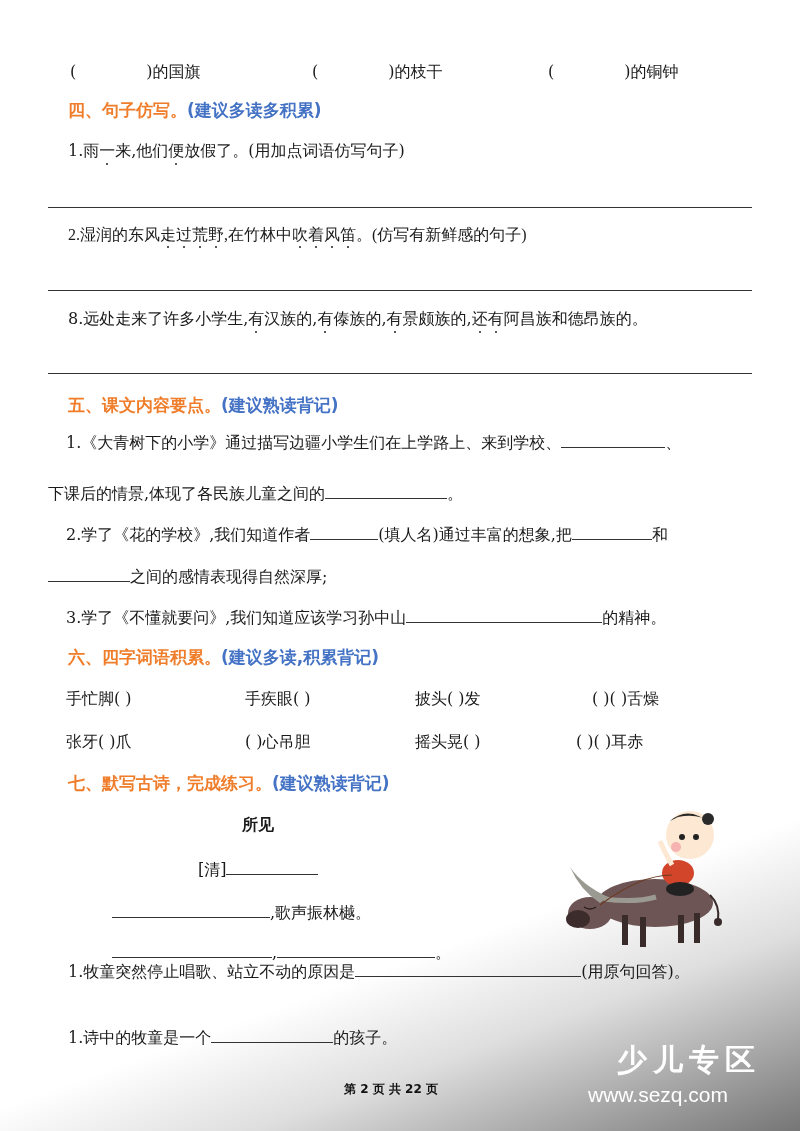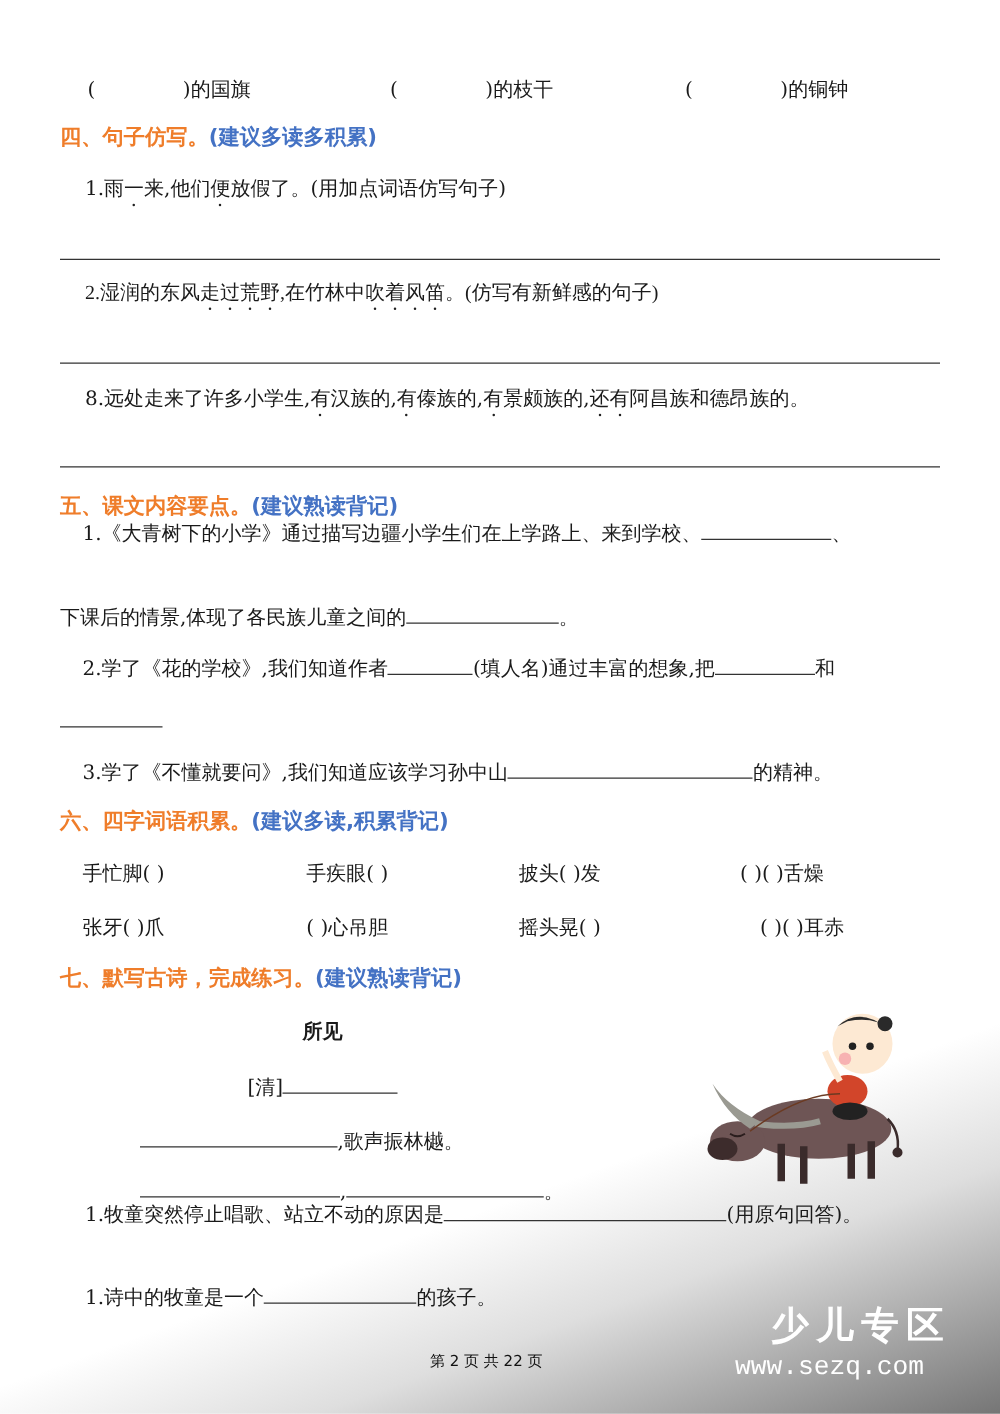--- a/index.html
+++ b/index.html
@@ -9,31 +9,31 @@
     font-family: "DejaVu Serif", "Liberation Serif", serif;
     color: #1a1a1a;
   }
   .bg-gradient {
     position: absolute; left: 0; top: 0; width: 800px; height: 1131px;
     background: linear-gradient(160deg, rgba(255,255,255,0) 78%, rgba(200,200,200,0.6) 86%, rgba(110,110,110,0.95) 100%);
     pointer-events: none;
   }
   .abs { position: absolute; white-space: nowrap; }
   .txt { font-size: 16px; line-height: 20px; }
-  .heading { font-family: "DejaVu Sans", "Liberation Sans", sans-serif; font-weight: bold; font-size: 17px; line-height: 22px; }
+  .heading { font-family: "DejaVu Sans", "Liberation Sans", sans-serif; font-weight: bold; font-size: 17px; line-height: 22px; margin-left: 20px; }
   .h-orange { color: #ef7d2a; }
   .h-blue { color: #4472c4; }
   .rule { position: absolute; left: 48px; width: 704px; height: 0; border-top: 1.5px solid #333; }
   .blank { display: inline-block; border-bottom: 1px solid #333; height: 16px; vertical-align: baseline; }
   .dot { position: relative; }
   .dot::after { content: ""; position: absolute; left: 50%; bottom: -5px; width: 2px; height: 2px; margin-left: -1px; background: #222; border-radius: 1px; }
   .poem-title { font-family: "DejaVu Sans", "Liberation Sans", sans-serif; font-weight: bold; font-size: 16px; }
-  .footer { font-family: "DejaVu Sans", "Liberation Sans", sans-serif; font-weight: normal; font-size: 12px; color: #111; }
+  .footer { font-family: "DejaVu Sans", "Liberation Sans", sans-serif; font-weight: bold; font-size: 12px; color: #111; }
   .wm-cn { font-family: "DejaVu Sans", "Liberation Sans", sans-serif; font-weight: bold; font-size: 30px; color: #ffffff; letter-spacing: 6px; }
-  .wm-url { font-family: Liberation Mono, monospace; font-size: 21px; color: #ffffff; }
+  .wm-url { font-family: Liberation Sans, sans-serif; font-size: 21px; color: #ffffff; }
   .illus { position: absolute; left: 560px; top: 795px; width: 170px; height: 160px; }
 </style>
 </head>
 <body>
 
 <div class="bg-gradient"></div>
 
 <div class="abs txt" style="left:70px; top:62px;">
   <span>(</span><span style="display:inline-block;width:70px;"></span><span>)</span><span>的国旗</span>
 </div>
@@ -60,51 +60,51 @@
 
 <div class="abs txt" style="left:68px; top:309px;">
   <span>8.远处走来了许多小学生,</span><span class="dot">有</span><span>汉族的,</span><span class="dot">有</span><span>傣族的,</span><span class="dot">有</span><span>景颇族的,</span><span class="dot">还</span><span class="dot">有</span><span>阿昌族和德昂族的。</span>
 </div>
 <div class="rule" style="top:373px;"></div>
 
 <div class="abs heading" style="left:48px; top:394px;">
   <span class="h-orange">五、课文内容要点。</span><span class="h-blue">(建议熟读背记)</span>
 </div>
 
-<div class="abs txt" style="left:66px; top:415px;">
+<div class="abs txt" style="left:66px; top:431px;">
   <span>1.《大青树下的小学》通过描写边疆小学生们在上学路上、来到学校、</span><span class="blank" style="width:104px;"></span><span>、</span>
 </div>
 <div class="abs txt" style="left:48px; top:482px;">
   <span>下课后的情景,体现了各民族儿童之间的</span><span class="blank" style="width:122px;"></span><span>。</span>
 </div>
 
 <div class="abs txt" style="left:66px; top:523px;">
   <span>2.学了《花的学校》,我们知道作者</span><span class="blank" style="width:68px;"></span><span>(填人名)通过丰富的想象,把</span><span class="blank" style="width:80px;"></span><span>和</span>
 </div>
 <div class="abs txt" style="left:48px; top:565px;">
-  <span class="blank" style="width:82px;"></span>
+  <span class="blank" style="width:82px;"></span><span>之间的感情表现得自然深厚;</span>
 </div>
 
 <div class="abs txt" style="left:66px; top:606px;">
   <span>3.学了《不懂就要问》,我们知道应该学习孙中山</span><span class="blank" style="width:196px;"></span><span>的精神。</span>
 </div>
 
 <div class="abs heading" style="left:48px; top:646px;">
   <span class="h-orange">六、四字词语积累。</span><span class="h-blue">(建议多读,积累背记)</span>
 </div>
 
 <div class="abs txt" style="left:66px; top:689px;">手忙脚(    )</div>
 <div class="abs txt" style="left:245px; top:689px;">手疾眼(    )</div>
 <div class="abs txt" style="left:415px; top:689px;">披头(    )发</div>
 <div class="abs txt" style="left:592px; top:689px;">(    )(    )舌燥</div>
 
 <div class="abs txt" style="left:66px; top:732px;">张牙(    )爪</div>
 <div class="abs txt" style="left:245px; top:732px;">(    )心吊胆</div>
 <div class="abs txt" style="left:415px; top:732px;">摇头晃(    )</div>
-<div class="abs txt" style="left:608px; top:732px;">(    )(    )耳赤</div>
+<div class="abs txt" style="left:576px; top:732px;">(    )(    )耳赤</div>
 
 <div class="abs heading" style="left:48px; top:772px;">
   <span class="h-orange">七、默写古诗，完成练习。</span><span class="h-blue">(建议熟读背记)</span>
 </div>
 
 <div class="abs poem-title" style="left:242px; top:815px;">所见</div>
 
 <div class="abs txt" style="left:198px; top:858px;">
   <span>[清]</span><span class="blank" style="width:92px;"></span>
 </div>

